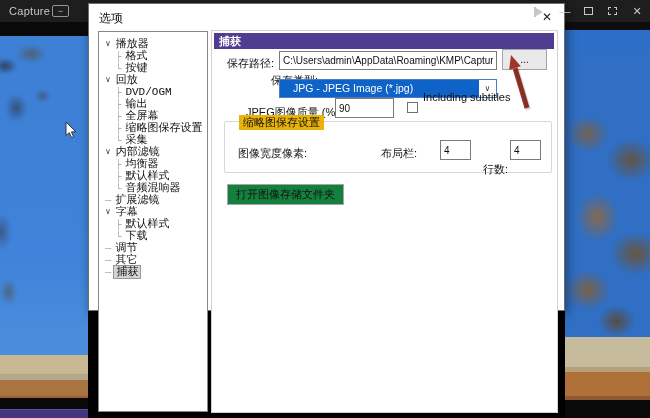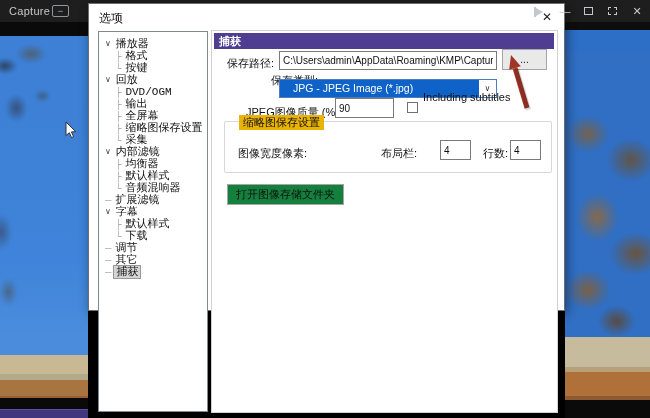--- a/index.html
+++ b/index.html
@@ -219,21 +219,21 @@
     <span class="flabel" style="left:34px; top:74px;">JPEG图像质量 (%) :</span>
     <input class="tinput" style="left: 123px; top: 67px; width: 59px; height: 20px;" value="90">
     <span class="checkbox"></span>
     <span class="cb-label">Including subtitles</span>
 
     <div class="groupbox">
       <span class="group-legend">缩略图保存设置</span>
       <span class="flabel" style="left:13px; top:24px;">图像宽度像素:</span>
       <span class="flabel" style="left:156px; top:24px;">布局栏:</span>
       <input class="tinput" style="left: 215px; top: 18px; width: 31px; height: 20px;" value="4">
-      <span class="flabel" style="left:258px; top:24px;">行数:</span>
+      <span class="flabel" style="left:258px; top:40px;">行数:</span>
       <input class="tinput" style="left: 285px; top: 18px; width: 31px; height: 20px;" value="4">
     </div>
 
     <div class="open-btn">打开图像存储文件夹</div>
   </div>
 </div>
 
 <svg class="overlay" viewBox="0 0 650 418">
   <g>
     <polygon points="529.4,107.3 524.6,108.7 512.6,68.7 517.4,67.3" fill="#9c2c1e" opacity="0.95"></polygon>

